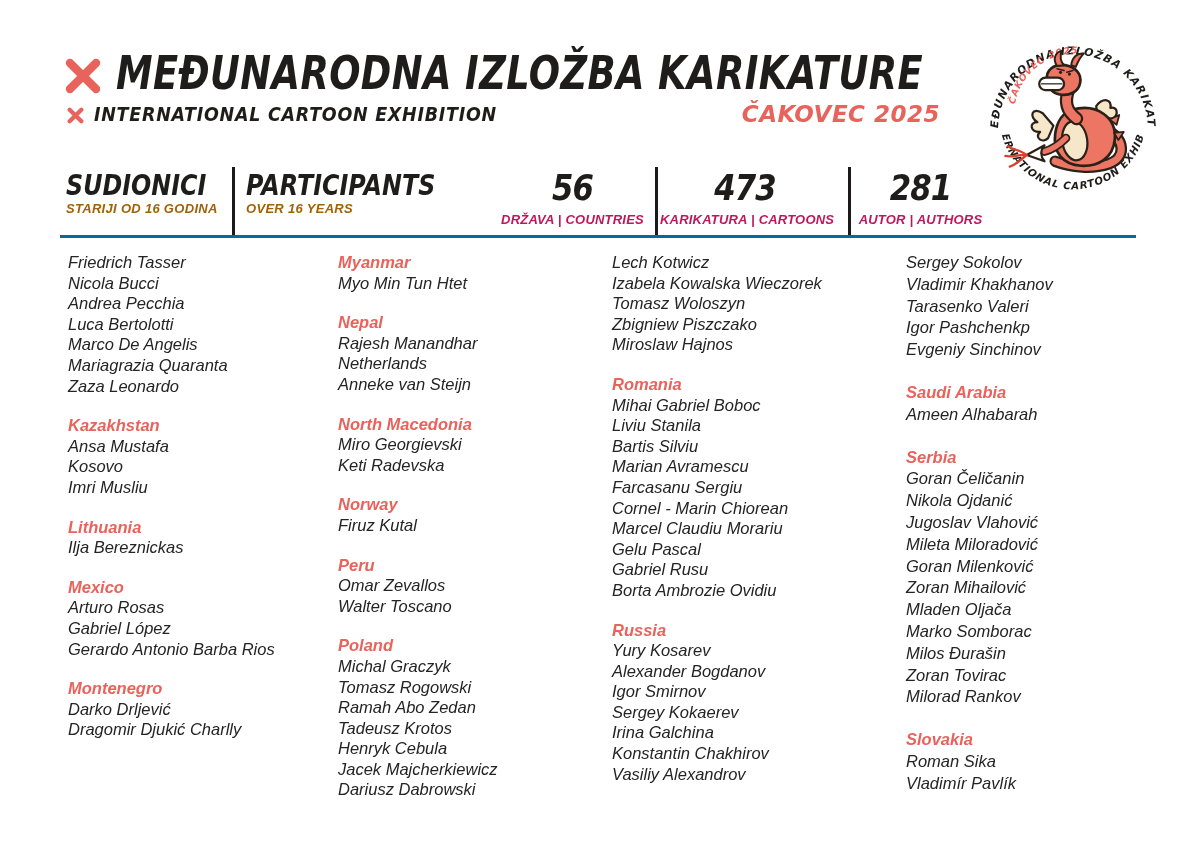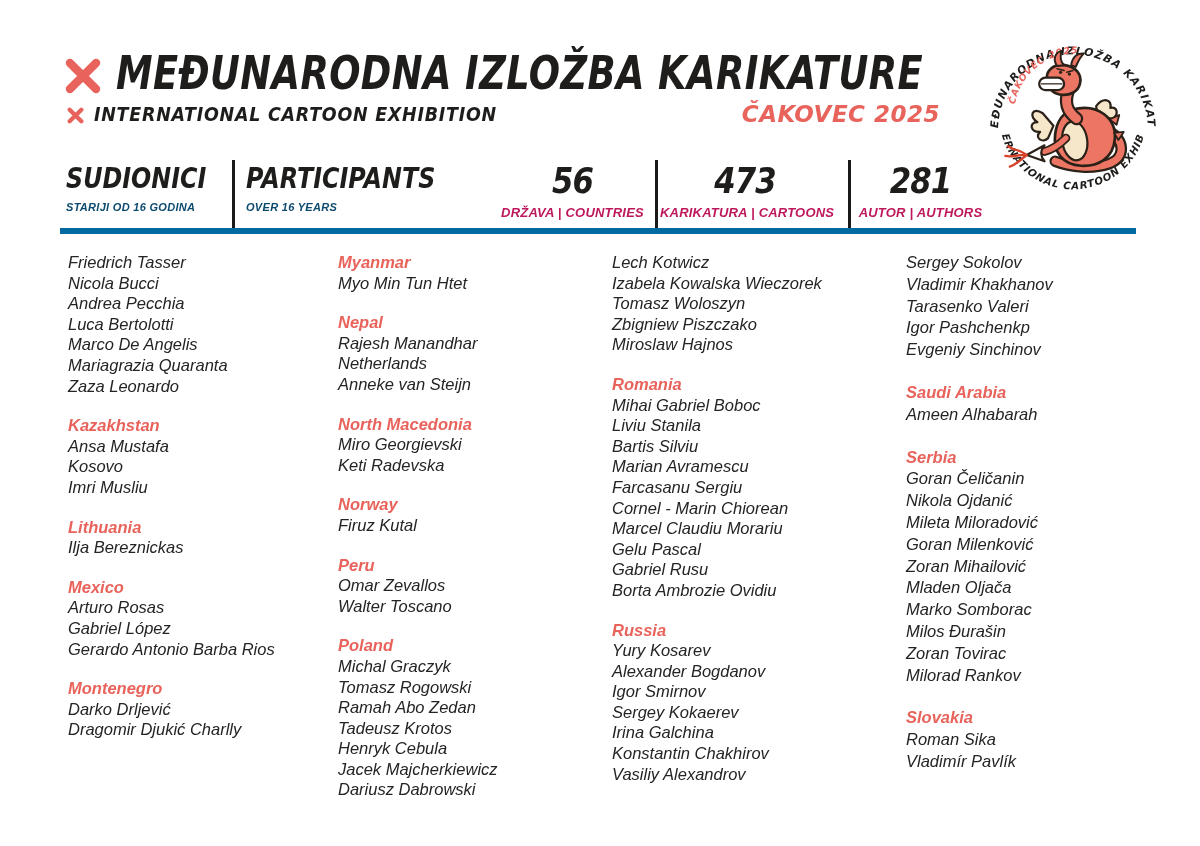--- a/index.html
+++ b/index.html
@@ -21,28 +21,28 @@
     color:#1f1d1b; transform:scaleX(0.92); transform-origin:left top; letter-spacing:0.8px;
   }
   .year-label {
     position:absolute; right:260px; top:101px; white-space:nowrap;
     font-family:"DejaVu Sans",sans-serif; font-weight:bold; font-size:23px; color:#E8635B;
     letter-spacing:0.5px;
   }
   .logo { position:absolute; left:984px; top:26px; }
 
   
-  .stats { position:absolute; left:60px; top:160px; width:1076px; height:68px;
-           border-bottom:6px solid #0369a1; }
+  .stats { position:absolute; left:60px; top:167px; width:1076px; height:68px;
+           border-bottom:3px solid #0369a1; }
   .vdiv  { position:absolute; top:0; width:3px; height:68px; background:#1c1a19; }
   .stat-words { position:absolute; top:5px; }
   .stat-title { font-family:"DejaVu Sans",sans-serif; font-weight:bold; font-size:28px;
                 line-height:1; color:#1f1d1b; transform:scaleX(0.85); transform-origin:left top;
                 white-space:nowrap; }
-  .stat-sub   { margin-top:8px; font-weight:bold; font-size:11px; color:#0c4a6e;
+  .stat-sub   { margin-top:1px; font-weight:bold; font-size:13px; color:#a16207;
                 letter-spacing:0.3px; white-space:nowrap; }
   .counter { position:absolute; top:4px; text-align:center; }
   .counter .num { font-family:"DejaVu Sans",sans-serif; font-weight:bold; font-size:35px;
                   line-height:1; color:#1f1d1b; letter-spacing:-1px; transform:scaleX(0.88); }
   .counter .lbl { margin-top:6px; font-weight:bold; font-size:13px; color:#be185d;
                   letter-spacing:0.2px; white-space:nowrap; }
 
   
   .col { position:absolute; top:252px; width:268px; font-size:16.5px; line-height:20.6px;
          color:#242424; }
@@ -268,20 +268,21 @@
         <div class="pname">Evgeniy Sinchinov</div>
       </div>
       <div class="block">
         <div class="country">Saudi Arabia</div>
         <div class="pname">Ameen Alhabarah</div>
       </div>
       <div class="block">
         <div class="country">Serbia</div>
         <div class="pname">Goran Čeličanin</div>
         <div class="pname">Nikola Ojdanić</div>
+        <div class="pname">Jugoslav Vlahović</div>
         <div class="pname">Mileta Miloradović</div>
         <div class="pname">Goran Milenković</div>
         <div class="pname">Zoran Mihailović</div>
         <div class="pname">Mladen Oljača</div>
         <div class="pname">Marko Somborac</div>
         <div class="pname">Milos Đurašin</div>
         <div class="pname">Zoran Tovirac</div>
         <div class="pname">Milorad Rankov</div>
       </div>
       <div class="block">

